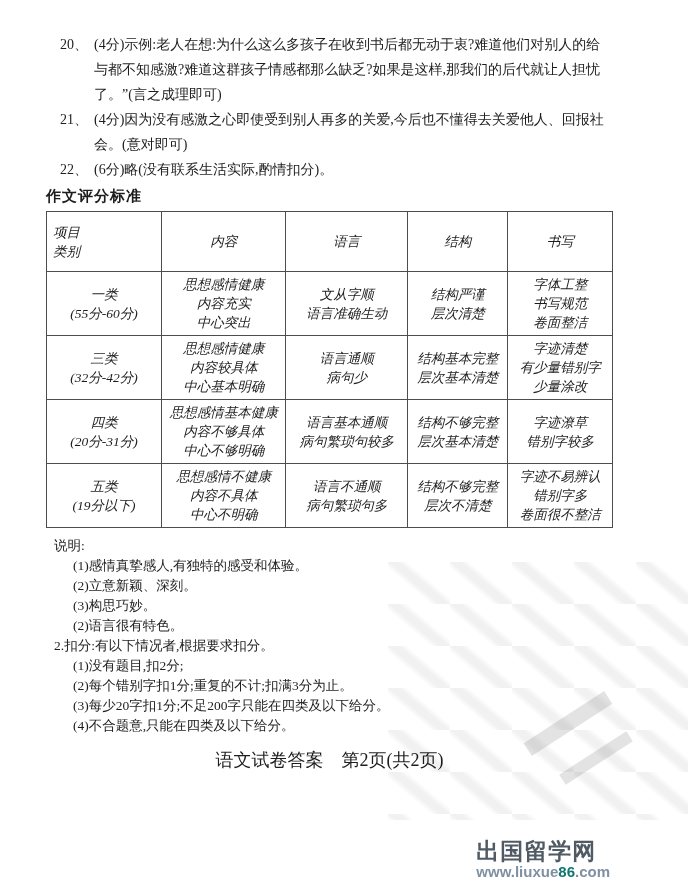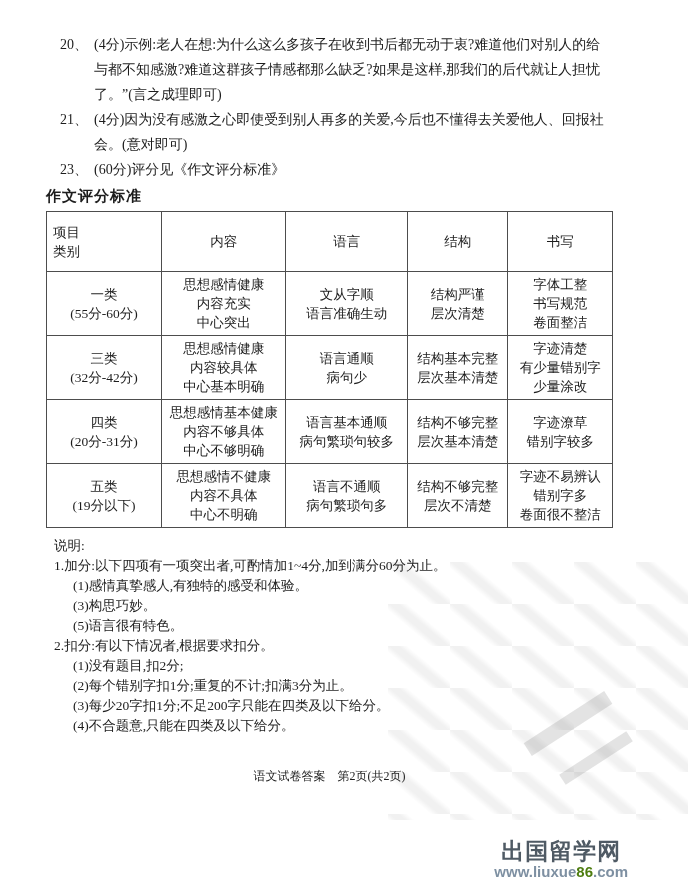--- a/index.html
+++ b/index.html
@@ -24,40 +24,40 @@
   .content { position:relative; z-index:1; margin-left:46px; width:567px; padding-top:32px; }
 
   
   .answers { margin-left:14px; }
   .answer-item { display:flex; font-size:14px; line-height:25px; }
   .answer-num { flex:0 0 34px; }
   .answer-text { flex:1; }
 
   
   .table-title { text-align:left; font-weight:bold; font-size:15px; margin-top:5px; margin-bottom:5px; letter-spacing:1px; }
-  table.scoring { width:567px; border-collapse:collapse; table-layout:fixed; }
+  table.scoring { width:567px; border-collapse:collapse; table-layout:fixed;font-style:italic; }
   table.scoring th, table.scoring td {
     border:1px solid #4d4d4d; text-align:center; vertical-align:middle;
     white-space:pre-line; font-size:13.5px; line-height:19px; padding:3px 2px;
     font-weight:normal;
   }
   table.scoring th { height:60px; }
   table.scoring th.corner-cell { text-align:left; padding-left:6px; }
   col.c1{width:20.3%;} col.c2{width:22.0%;} col.c3{width:21.5%;} col.c4{width:17.7%;} col.c5{width:18.5%;}
 
   
   .notes { margin-top:8px; margin-left:8px; font-size:13.5px; line-height:20px; }
   .notes-heading { font-weight:normal; }
   .note-line.sub { margin-left:19px; }
 
   
-  .footer { text-align:center; font-size:12px; margin-top:32px; }
+  .footer { text-align:center; font-size:18px; margin-top:12px; }
 
   
-  .logo { position:absolute; right:6px; bottom:2px; text-align:center; z-index:1;
+  .logo { position:absolute; right:24px; bottom:2px; text-align:left; z-index:1;
           font-family:"Liberation Sans","DejaVu Sans",sans-serif; }
   .logo-cn { font-size:23px; font-weight:bold; letter-spacing:1px; line-height:25px; }
   .logo-url { font-size:15px; font-weight:bold; line-height:16px; }
 </style>
 </head>
 <body>
 
 <div class="page">
 
   <div class="watermark"></div>
@@ -69,22 +69,22 @@
     <div class="answers">
         <div class="answer-item">
           <span class="answer-num">20、</span>
           <span class="answer-text">(4分)示例:老人在想:为什么这么多孩子在收到书后都无动于衷?难道他们对别人的给与都不知感激?难道这群孩子情感都那么缺乏?如果是这样,那我们的后代就让人担忧了。”(言之成理即可)</span>
         </div>
         <div class="answer-item">
           <span class="answer-num">21、</span>
           <span class="answer-text">(4分)因为没有感激之心即使受到别人再多的关爱,今后也不懂得去关爱他人、回报社会。(意对即可)</span>
         </div>
         <div class="answer-item">
-          <span class="answer-num">23、</span>
-          <span class="answer-text">(60分)评分见《作文评分标准》</span>
+          <span class="answer-num">22、</span>
+          <span class="answer-text">(6分)略(没有联系生活实际,酌情扣分)。</span>
         </div>
       </div>
 
     <div class="table-title">作文评分标准</div>
 
     <table class="scoring">
       <colgroup>
         <col class="c1">
           <col class="c2">
           <col class="c3">
@@ -154,33 +154,33 @@
             <td>字迹不易辨认
 错别字多
 卷面很不整洁</td>
           </tr>
         </tbody>
     </table>
 
     <div class="notes">
       <div class="notes-heading">说明:</div>
       <div>
-          <div class="note-line">1.加分:以下四项有一项突出者,可酌情加1~4分,加到满分60分为止。</div>
           <div class="note-line sub">(1)感情真挚感人,有独特的感受和体验。</div>
+          <div class="note-line sub">(2)立意新颖、深刻。</div>
           <div class="note-line sub">(3)构思巧妙。</div>
-          <div class="note-line sub">(5)语言很有特色。</div>
+          <div class="note-line sub">(2)语言很有特色。</div>
           <div class="note-line">2.扣分:有以下情况者,根据要求扣分。</div>
           <div class="note-line sub">(1)没有题目,扣2分;</div>
           <div class="note-line sub">(2)每个错别字扣1分;重复的不计;扣满3分为止。</div>
           <div class="note-line sub">(3)每少20字扣1分;不足200字只能在四类及以下给分。</div>
           <div class="note-line sub">(4)不合题意,只能在四类及以下给分。</div>
         </div>
     </div>
 
     <div class="footer">语文试卷答案　第2页(共2页)</div>
   </div>
 
   <div class="logo">
     <div class="logo-cn" style="color: rgb(79, 90, 100);">出国留学网</div>
-    <div class="logo-url" style="color: rgb(126, 144, 162);"><span>www.liuxue</span><span class="logo-num" style="color: #4d7c0f;">86</span><span>.com</span></div>
+    <div class="logo-url" style="color: rgb(126, 144, 162);"><span>www.liuxue</span><span class="logo-num" style="color: #0f766e;">86</span><span>.com</span></div>
   </div>
 
 </div>
 
 </body></html>

